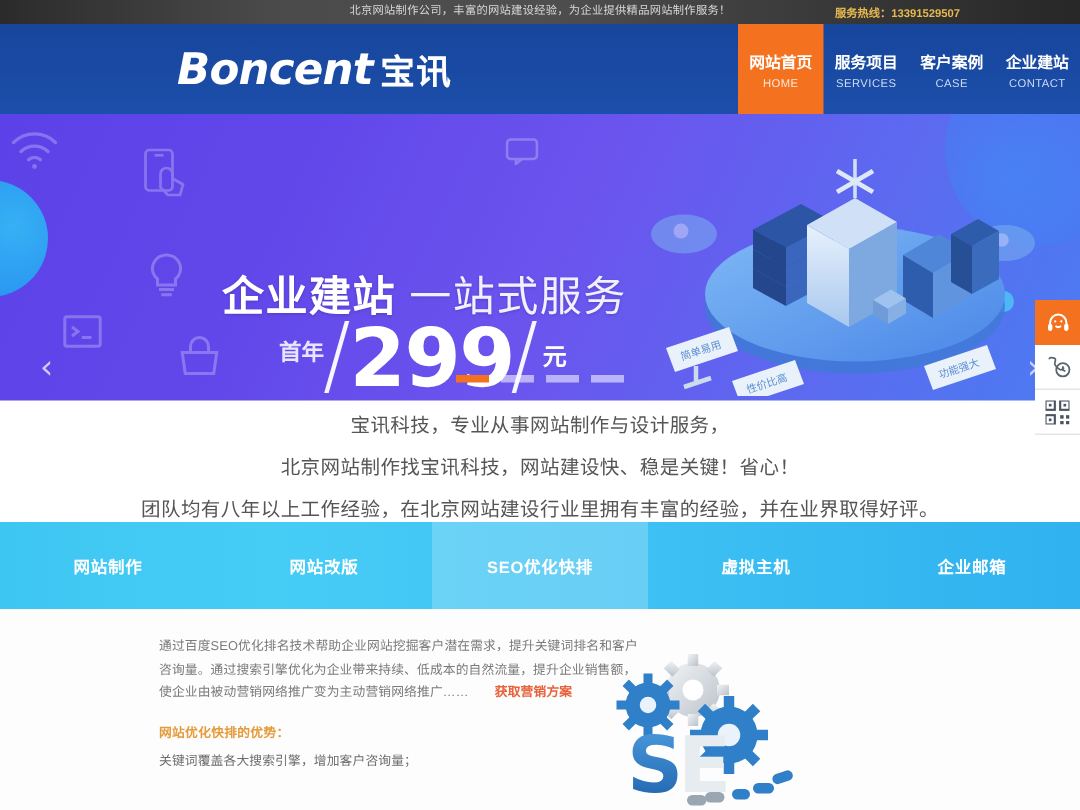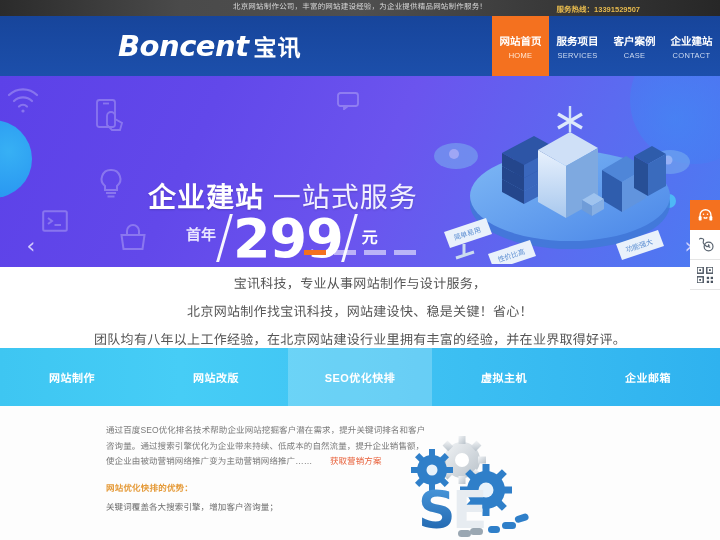--- a/index.html
+++ b/index.html
@@ -141,21 +141,21 @@
 
   
   .content{
     position:relative; width:100%; height:134px;
     background:#fdfdfd; padding:17px 0 0 106px; overflow:hidden;
   }
   .content-para{
     font-size:8.5px; line-height:1.85; color:#7a7a7a; width:325px;
     letter-spacing:.1px;
   }
-  .link-more{ color:#e8623c; font-weight:normal; cursor:pointer;padding-left:15px; }
+  .link-more{ color:#e8623c; font-weight:bold; cursor:pointer;padding-left:15px; }
   .adv-title{
     margin-top:11px; font-size:8.5px; color:#e59b3a; font-weight:bold; letter-spacing:.2px;
   }
   .adv-item{ margin-top:7px; font-size:8.5px; color:#6d6d6d; letter-spacing:.1px; }
 
   .seo-art{ position:absolute; right:130px; bottom:-6px; width:180px; height:110px; }
 
   
   .side-dock{
     position:absolute; right:0; top:200px; width:30px; z-index:40;

